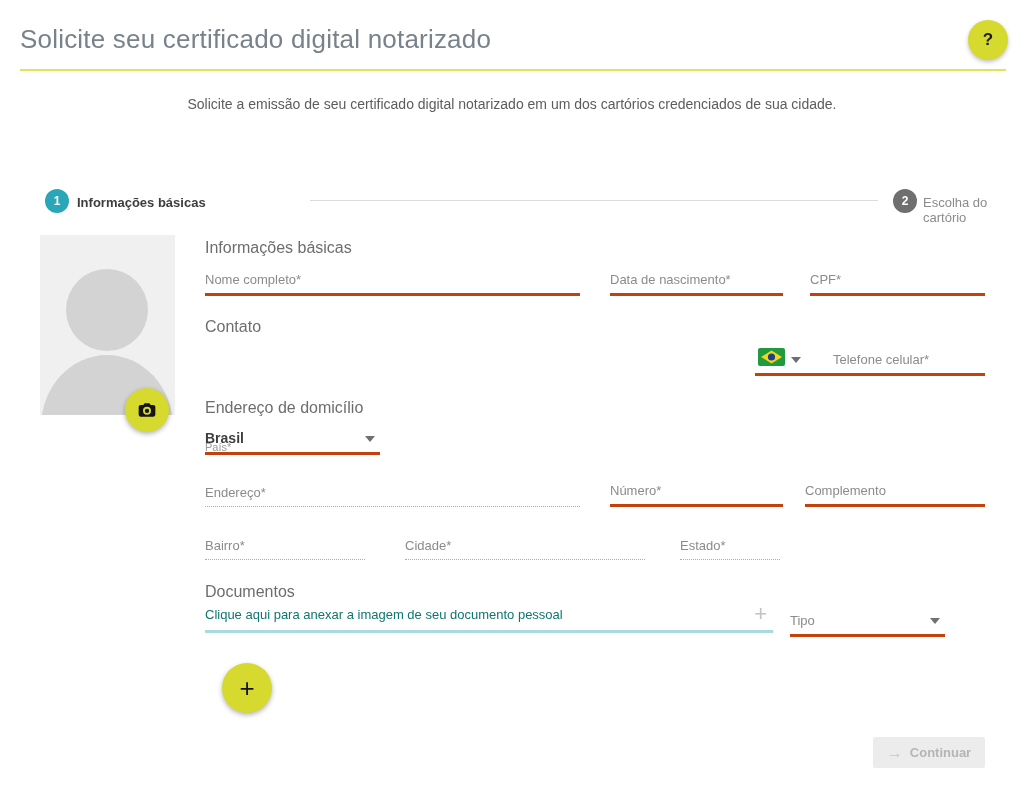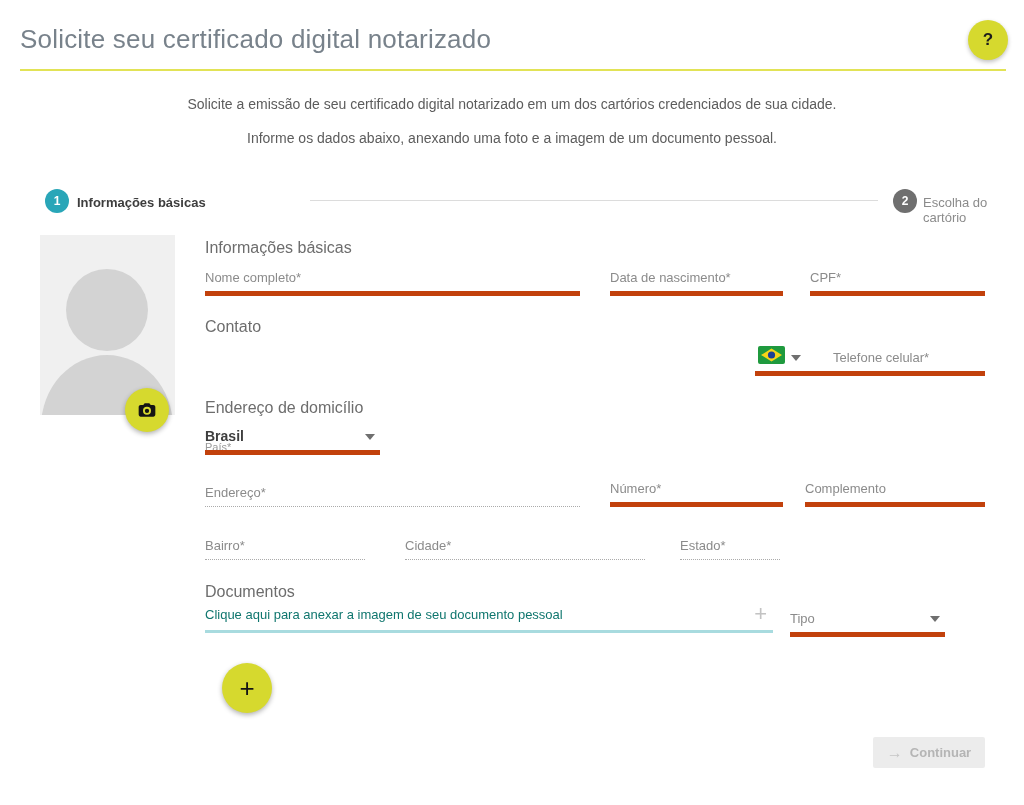--- a/index.html
+++ b/index.html
@@ -26,21 +26,21 @@
   .step-label-2 { left:923px; color:#8b8b8b; font-weight:400; }
   .step-line { position:absolute; left:310px; top:200px; width:568px; height:1px; background:#dcdcdc; }
 
   .avatar { position:absolute; left:40px; top:235px; width:135px; height:180px; background:#f0f0f0; overflow:hidden; }
   .camera-fab { position:absolute; left:125px; top:388px; width:44px; height:44px; border-radius:50%;
     background:#d6d92e; border:none; cursor:pointer; box-shadow:0 2px 5px rgba(0,0,0,.3);
     display:flex; align-items:center; justify-content:center; }
 
   .section-heading { position:absolute; font-size:16px; color:#6d6d6d; font-weight:400; }
 
-  .field { position:absolute; border-bottom:5px solid #c2410c; cursor:text; }
+  .field { position:absolute; border-bottom:3px solid #c2410c; cursor:text; }
   .field.dotted { border-bottom:1px dotted #ababab; cursor:default; }
   .field .flabel { position:absolute; left:0; bottom:6px; font-size:13px; color:#8b8b8b; white-space:nowrap; }
   .select-field { cursor:pointer; }
   .select-value { position:absolute; left:0; bottom:6px; font-size:14px; color:#3e3e3e; font-weight:600; }
   .caret { position:absolute; bottom:10px; width:0; height:0;
     border-left:5px solid transparent; border-right:5px solid transparent; border-top:6px solid #6f6f6f; }
   .mini-label { position:absolute; font-size:11px; color:#9a9a9a; }
 
   .attach-field { position:absolute; left:205px; top:600px; width:568px; height:33px;
     border-bottom:3px solid #a8dbdf; cursor:pointer; }
@@ -64,21 +64,20 @@
 
 <div class="page">
 
   <h1 class="title">Solicite seu certificado digital notarizado</h1>
   <button class="help-fab">
     <span>?</span>
   </button>
   <div class="accent-hr"></div>
 
   <div class="intro-line intro-1">Solicite a emissão de seu certificado digital notarizado em um dos cartórios credenciados de sua cidade.</div>
-  <div class="intro-line intro-2">Informe os dados abaixo, anexando uma foto e a imagem de um documento pessoal.</div>
 
   <div class="step-circle step-1">
     <span>1</span>
   </div>
   <div class="step-label step-label-1">Informações básicas</div>
   <div class="step-line"></div>
   <div class="step-circle step-2">
     <span>2</span>
   </div>
   <div class="step-label step-label-2">Escolha do cartório</div>

